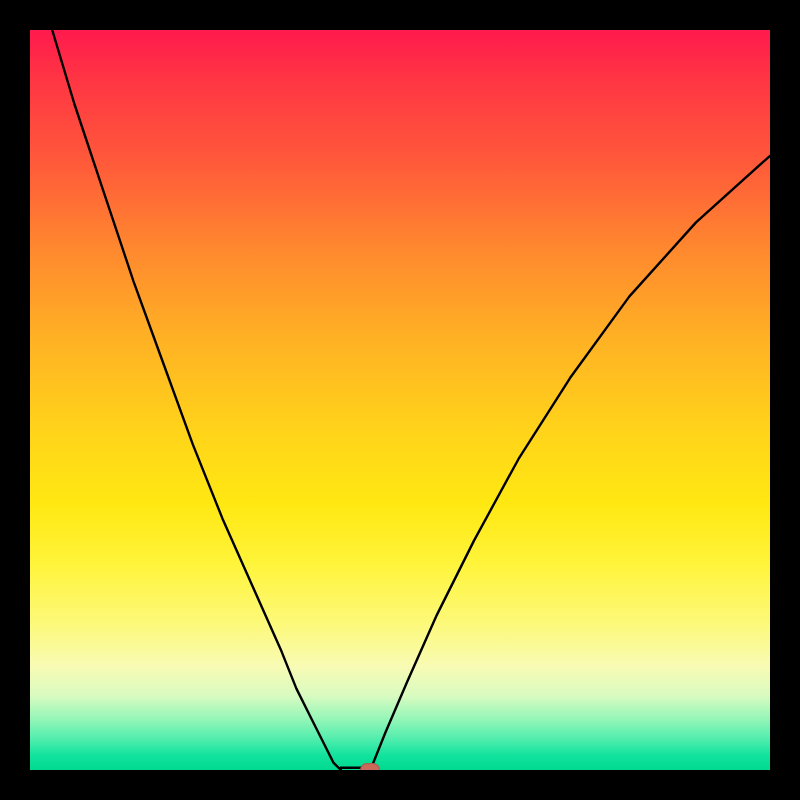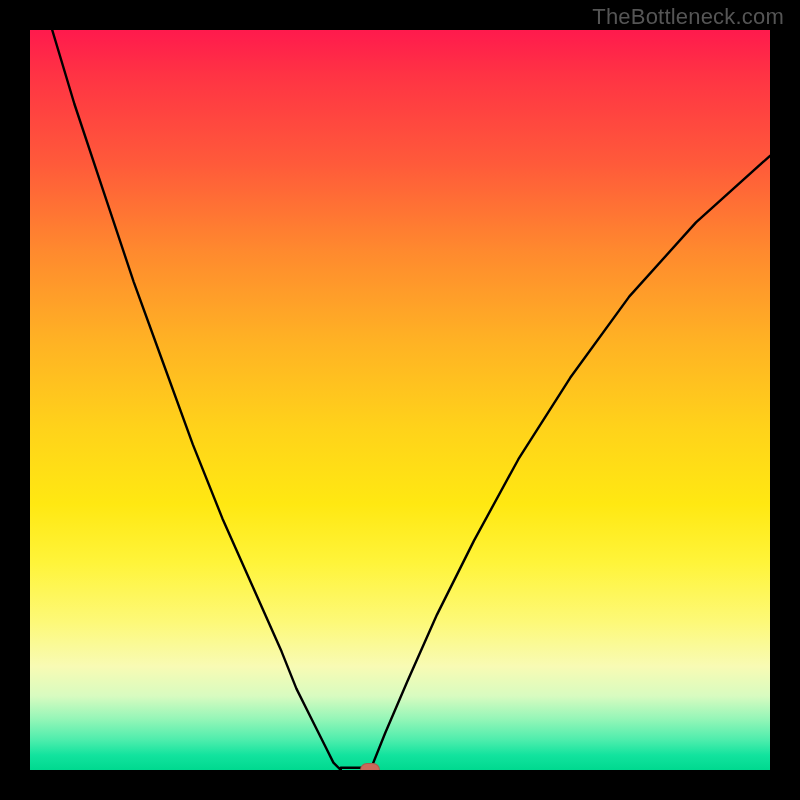--- a/index.html
+++ b/index.html
@@ -66,21 +66,20 @@
     color: #555;
     font-size: 22px;
     font-weight: 500;
     letter-spacing: 0.2px;
   }
 </style>
 </head>
 <body>
 
 <div class="frame">
-  <div class="watermark">TheBottleneck.com</div>
 
   <div class="plot-area">
     <div class="gradient-bg"></div>
 
     <svg class="curve-layer" viewBox="0 0 740 740" preserveAspectRatio="none">
       <path id="curve-path" fill="none" stroke="#000" stroke-width="2.4" stroke-linecap="round" stroke-linejoin="round" d="M22.20 0.00 L44.40 74.00 L74.00 162.80 L103.60 251.60 L133.20 333.00 L162.80 414.40 L192.40 488.40 L222.00 555.00 L251.60 621.60 L266.40 658.60 L281.20 688.20 L296.00 717.80 L303.40 732.60 L310.80 740.00 L310.80 737.78 L325.60 737.78 L340.40 737.78 L340.40 740.00 L355.20 703.00 L377.40 651.20 L407.00 584.60 L444.00 510.60 L488.40 429.20 L540.20 347.80 L599.40 266.40 L666.00 192.40 L740.00 125.80 "></path>
     </svg>
 
     <div class="marker" id="marker" style="left: 340.4px; top: 740px;"></div>
   </div>

